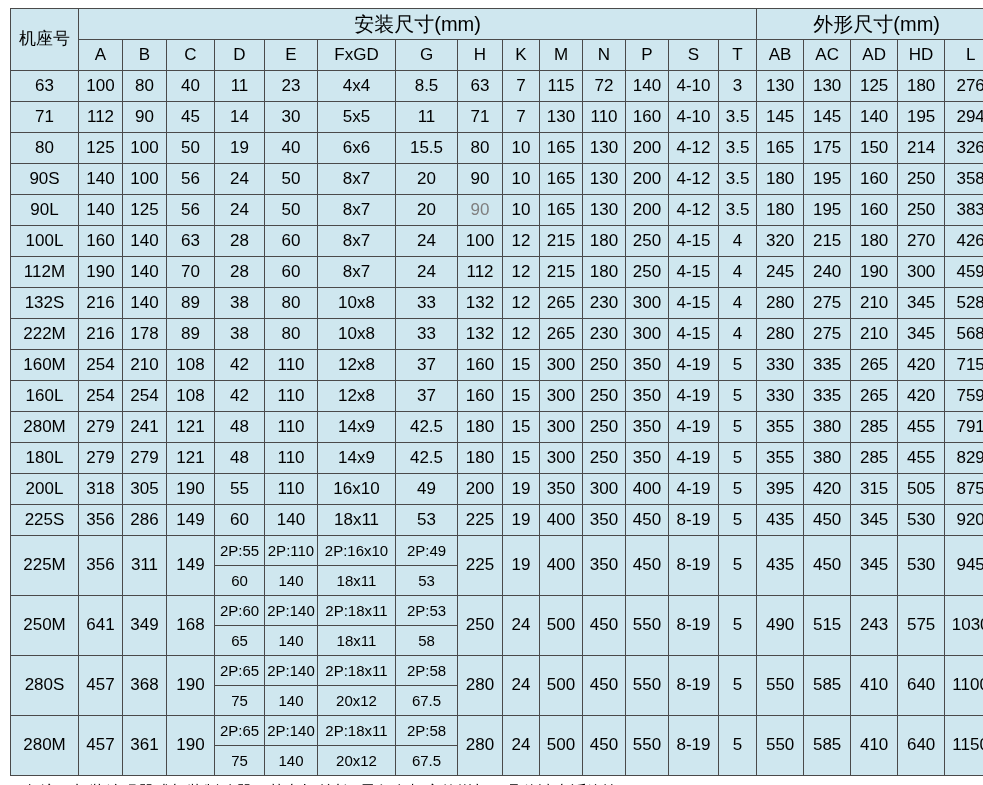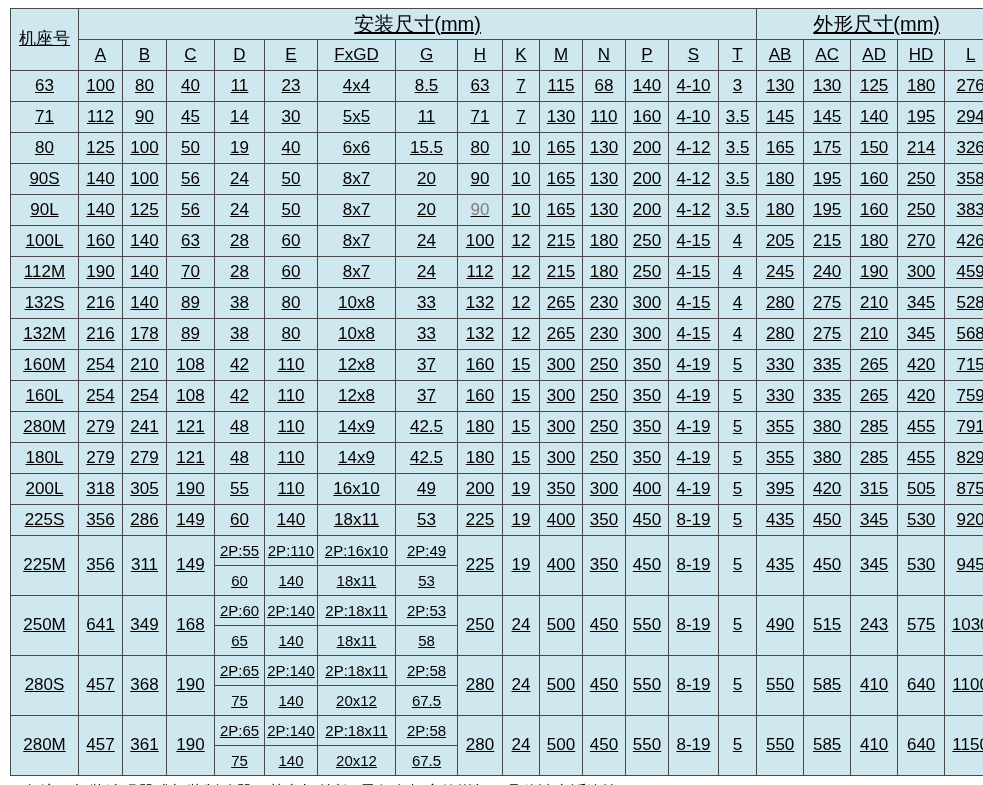--- a/index.html
+++ b/index.html
@@ -13,21 +13,20 @@
     font-family: "Liberation Sans", sans-serif;
     color: #000000;
     overflow: hidden;
   }
   .sheet {
     width: 983px;
     height: 563px;
     position: relative;
     box-sizing: border-box;
     padding: 8px 10px 4px 10px;
-    text-decoration: underline;
   }
   table.spec {
     border-collapse: collapse;
     table-layout: fixed;
     width: 963px;
     font-size: 16px;
   }
   table.spec th, table.spec td {
     border: 1px solid #4a4a4a;
     text-align: center;
@@ -172,21 +171,21 @@
           <td>100</td>
           <td>80</td>
           <td>40</td>
           <td>11</td>
           <td>23</td>
           <td>4x4</td>
           <td>8.5</td>
           <td>63</td>
           <td>7</td>
           <td>115</td>
-          <td>68</td>
+          <td>72</td>
           <td>140</td>
           <td>4-10</td>
           <td>3</td>
           <td>130</td>
           <td>130</td>
           <td>125</td>
           <td>180</td>
           <td>276</td>
         </tr>
         <tr>
@@ -286,21 +285,21 @@
           <td>60</td>
           <td>8x7</td>
           <td>24</td>
           <td>100</td>
           <td>12</td>
           <td>215</td>
           <td>180</td>
           <td>250</td>
           <td>4-15</td>
           <td>4</td>
-          <td>205</td>
+          <td>320</td>
           <td>215</td>
           <td>180</td>
           <td>270</td>
           <td>426</td>
         </tr>
         <tr>
           <td class="model">112M</td>
           <td>190</td>
           <td>140</td>
           <td>70</td>
@@ -337,21 +336,21 @@
           <td>300</td>
           <td>4-15</td>
           <td>4</td>
           <td>280</td>
           <td>275</td>
           <td>210</td>
           <td>345</td>
           <td>528</td>
         </tr>
         <tr>
-          <td class="model">132M</td>
+          <td class="model">222M</td>
           <td>216</td>
           <td>178</td>
           <td>89</td>
           <td>38</td>
           <td>80</td>
           <td>10x8</td>
           <td>33</td>
           <td>132</td>
           <td>12</td>
           <td>265</td>

